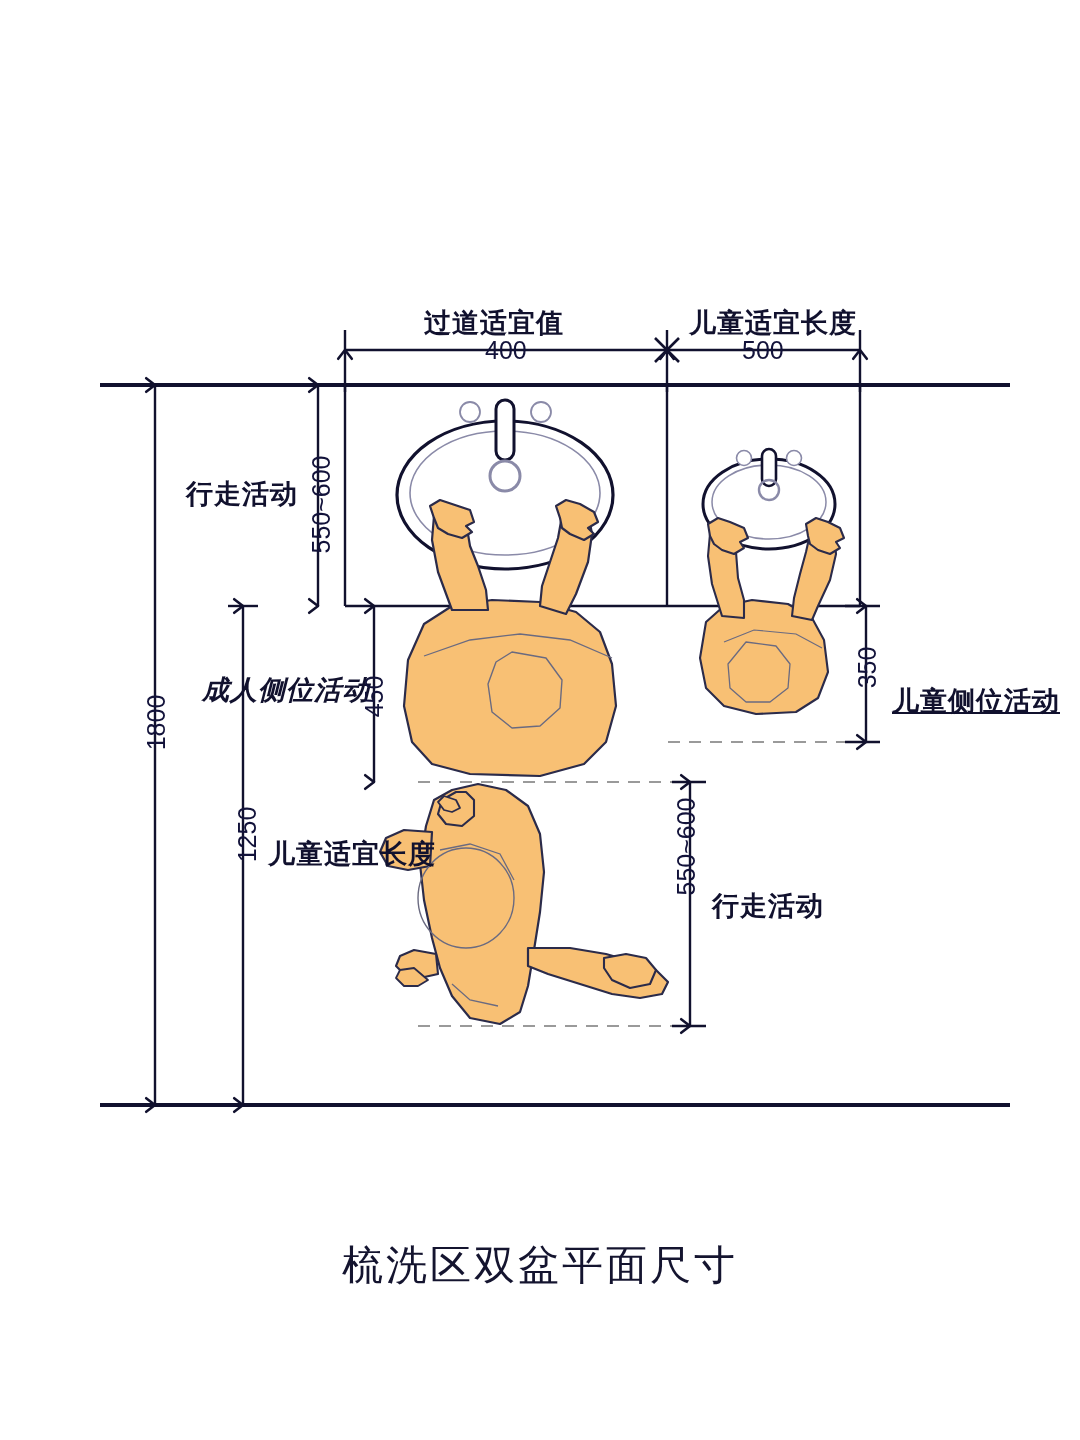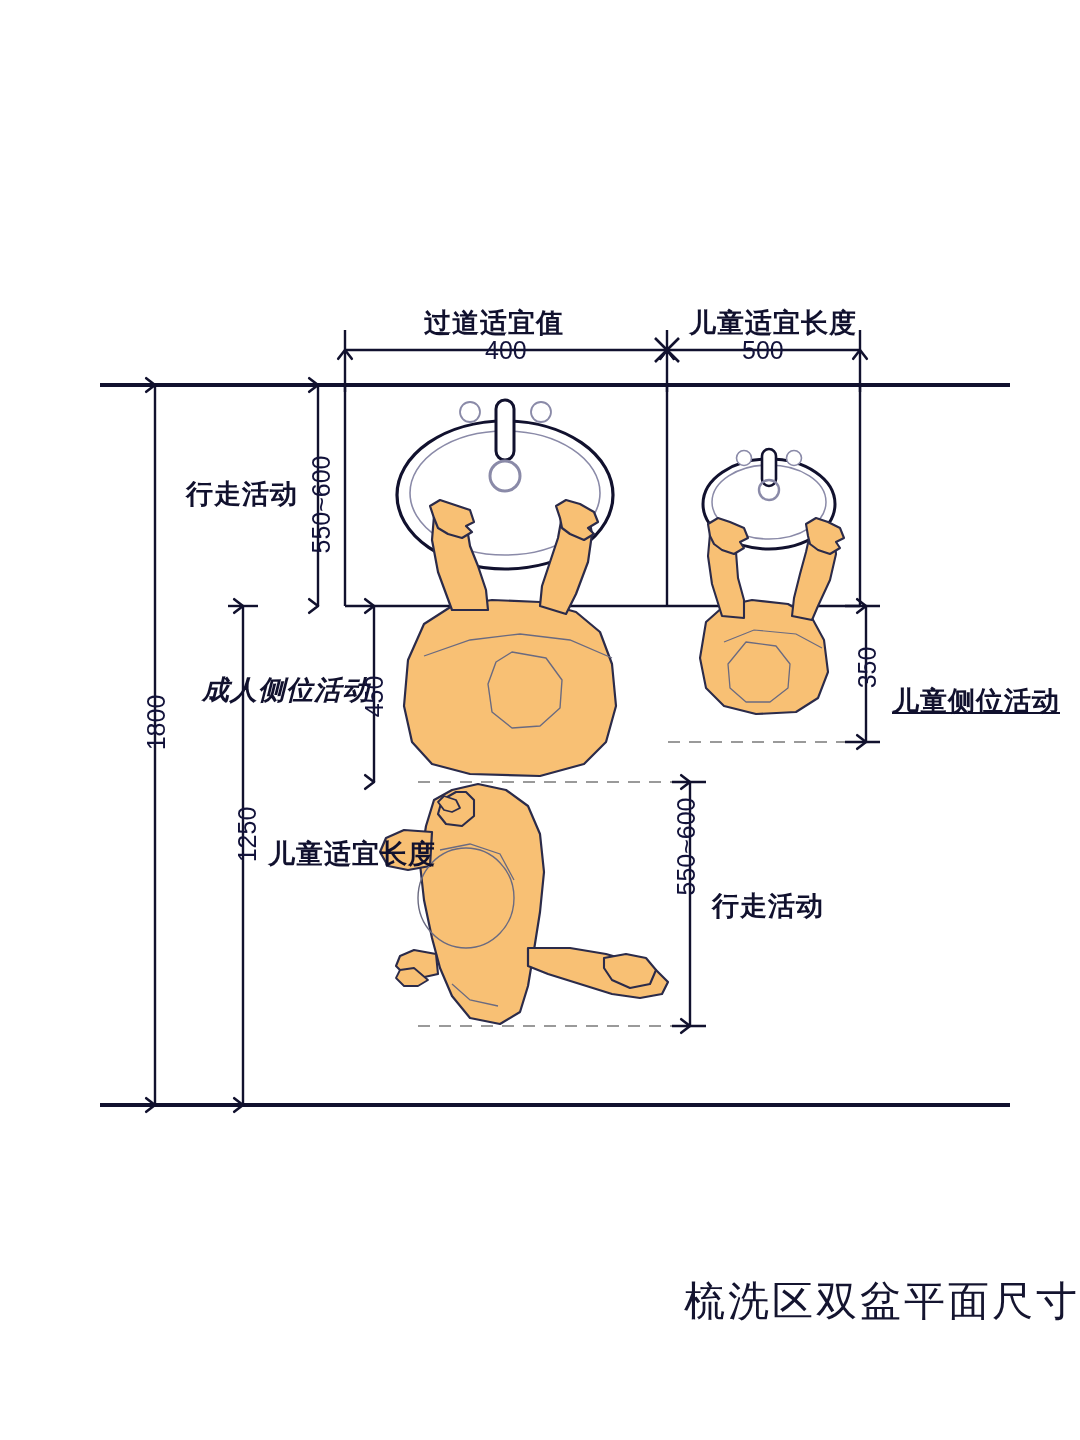--- a/index.html
+++ b/index.html
@@ -255,15 +255,15 @@
   <div class="lbl cn" style="left:892px; top:683px;text-decoration:underline;">儿童侧位活动</div>
 
   <div class="lbl num vert" style="left:199px; top:820px; width:96px; text-align:center;">1250</div>
   <div class="lbl cn" style="left:268px; top:836px;">儿童适宜长度</div>
 
   <div class="lbl num vert" style="left:616px; top:832px; width:140px; text-align:center;">550~600</div>
   <div class="lbl cn" style="left:712px; top:888px;"><span>行走活动</span></div>
 
   <div class="lbl num vert" style="left:108px; top:708px; width:96px; text-align:center;">1800</div>
 
-  <div class="title" style="top:1274px;text-align:right;">梳洗区双盆平面尺寸</div>
+  <div class="title" style="top:1238px;">梳洗区双盆平面尺寸</div>
 
 </div>
 
 </body></html>

